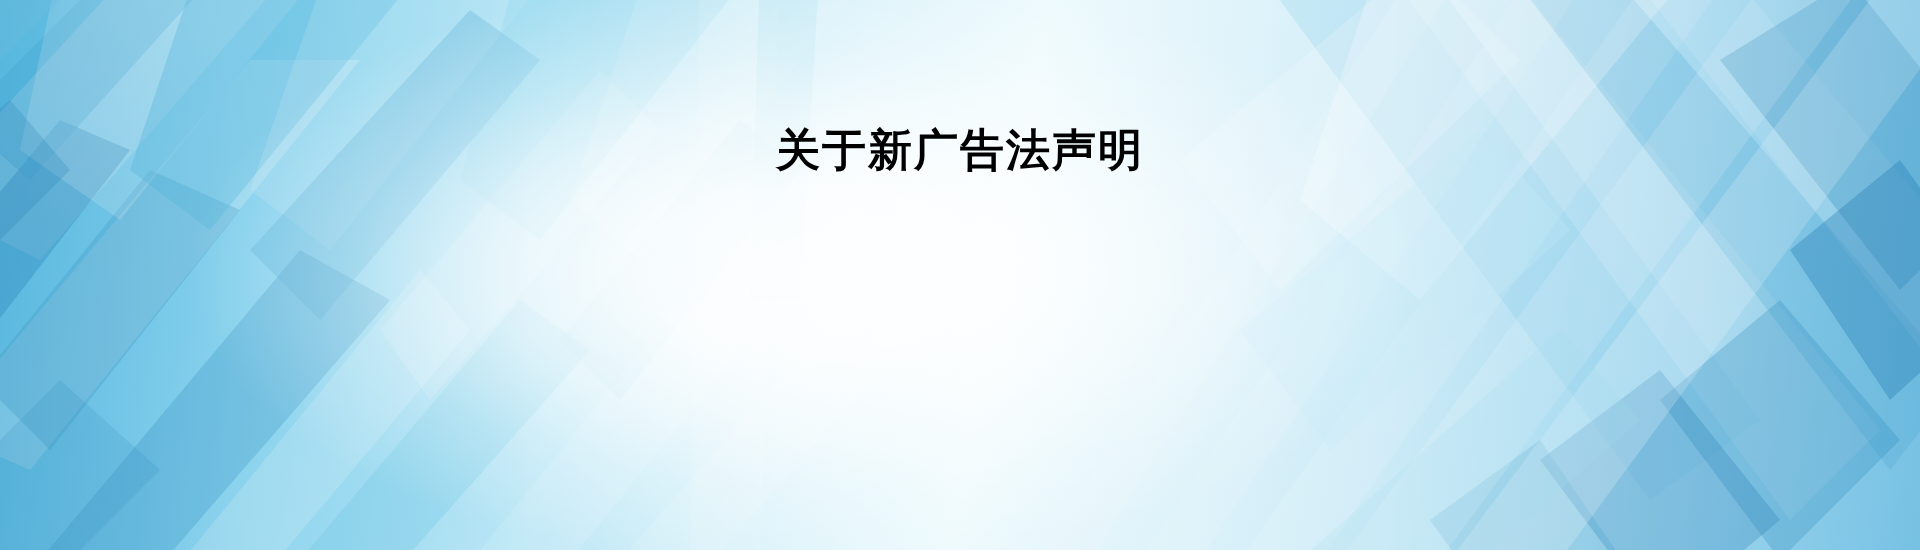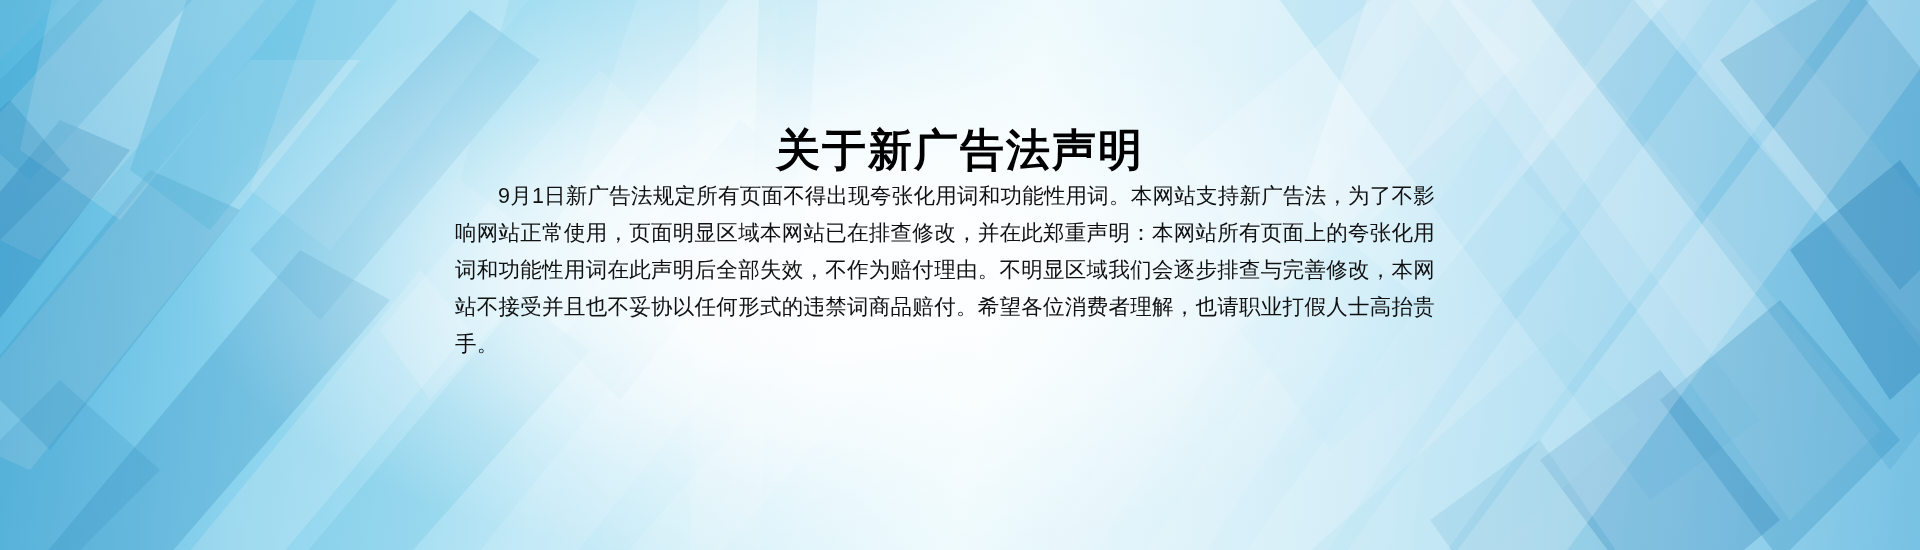--- a/index.html
+++ b/index.html
@@ -173,17 +173,16 @@
   </div>
 
   <div class="bg-layer bg-glow"></div>
   <div class="bg-layer bg-vignette"></div>
 
   <div class="content">
 
     <h1 class="doc-title">关于新广告法声明</h1>
 
     <div class="doc-body">
-      <p class="para para-indent">9月1日新广告法规定所有页面不得出现夸张化用词和功能性用词。本网站支持新广告法，为了不影响网站正常使用，页面明显区域本网站已在排查修改，并在此郑重声明：本网站所有页面上的夸张化用词和功能性用词在此声明后全部失效，不作为赔付理由。不明显区域我们会逐步排查与完善修改，本网站不接受并且也不妥协以任何形式的违禁词商品赔付。希望各位消费者理解，也请职业打假人士高抬贵手。</p>
     </div>
 
   </div>
 </div>
 
 </body></html>

